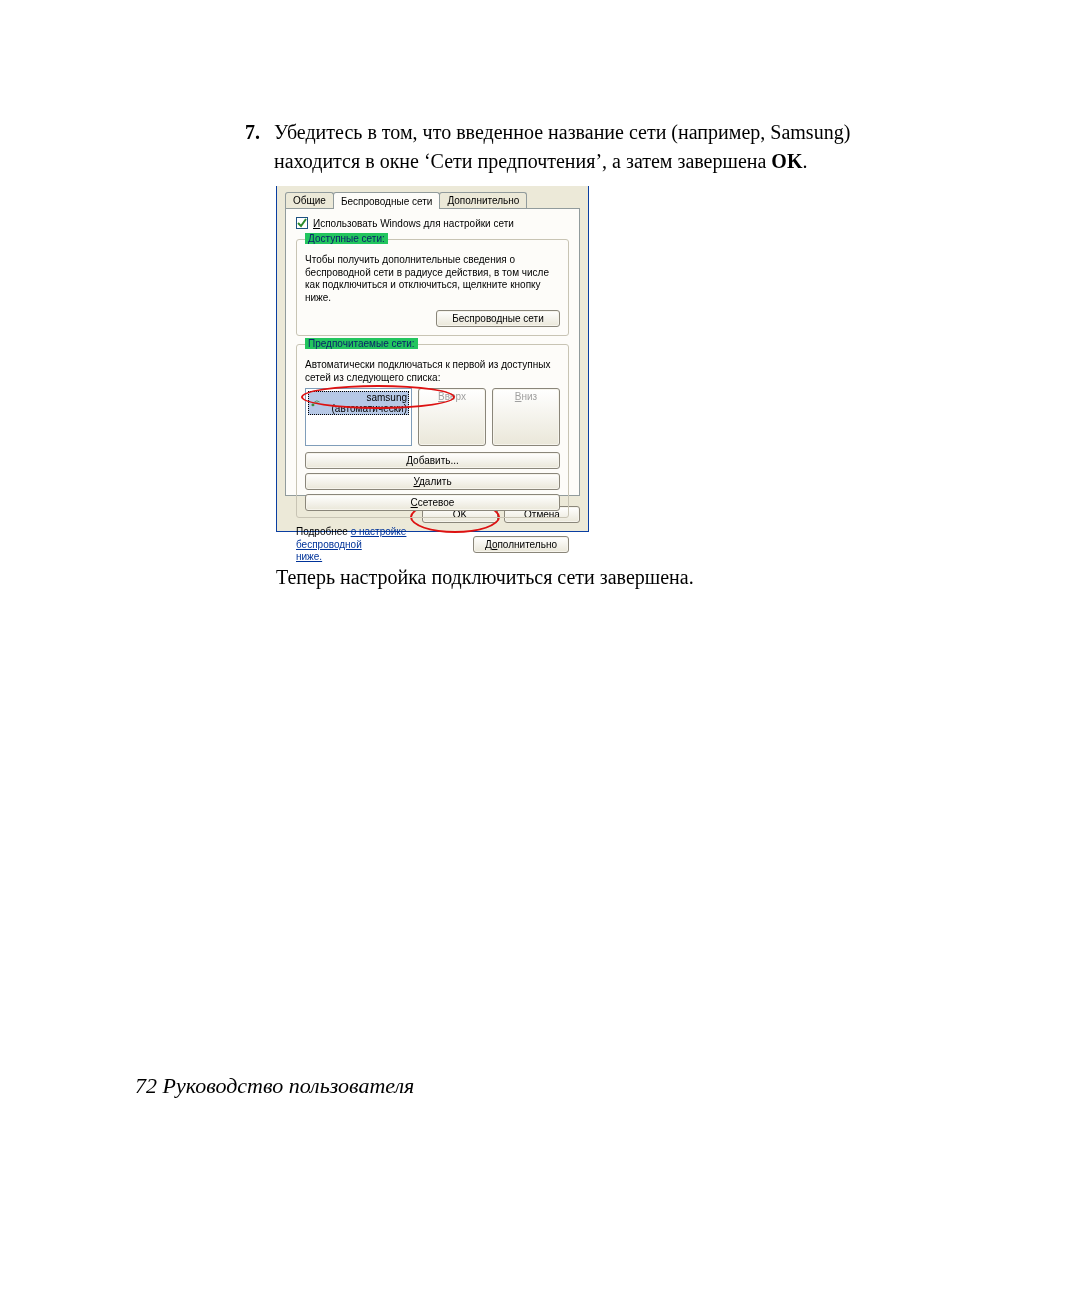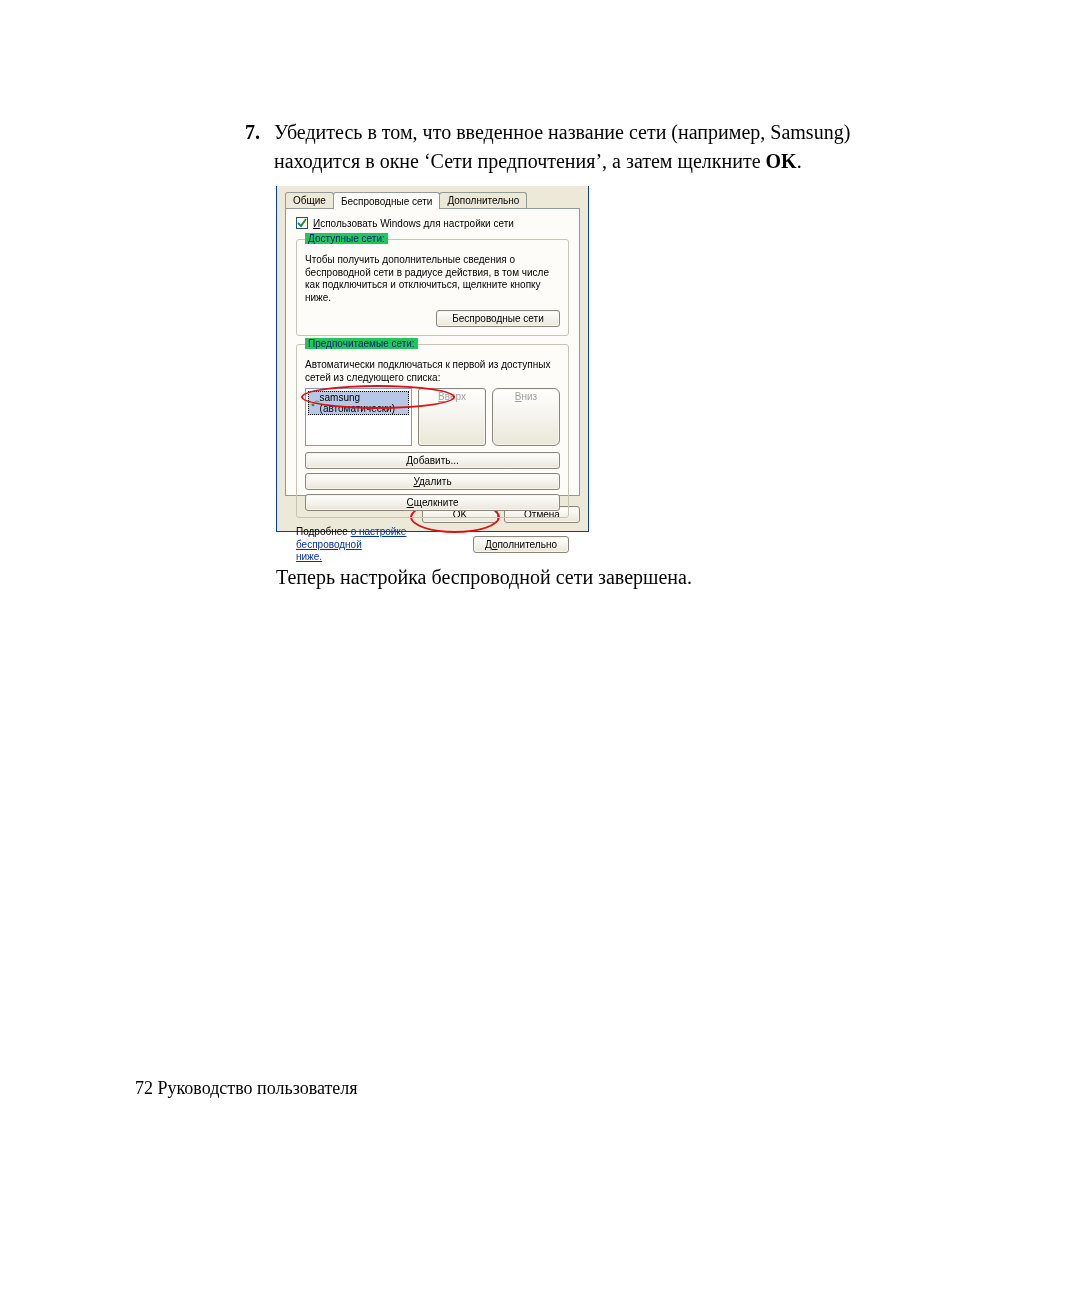--- a/index.html
+++ b/index.html
@@ -155,20 +155,21 @@
     background: #fff;
     border: 1px solid #7f9db9;
     box-sizing: border-box;
     padding: 2px;
   }
   .li-row {
     display: flex; align-items: center; 
     padding: 1px 2px;
     background: #b6c8e6;
     position: relative;
+    text-align: right;
   }
   .li-row .dotted {
     position: absolute; inset: 0;
     border: 1px dotted #000;
     pointer-events: none;
   }
   .net-icon {
     width: 13px; height: 11px;
     display: inline-flex; align-items: center; justify-content: center;
   }
@@ -202,32 +203,33 @@
     left: 276px;
     width: 610px;
     font-size: 20px;
     line-height: 1.4;
   }
 
   .footer {
     position: absolute;
     left: 135px;
     bottom: 210px;
-    font-size: 18px;
+    font-style: italic;
+    font-size: 22px;
   }
 </style>
 </head>
 <body>
 
 <div class="page">
 
   <div class="instruction">
     <span class="num">7.</span>
     <span>
-      <span>Убедитесь в том, что введенное название сети (например, Samsung) находится в окне ‘Сети предпочтения’, а затем щелкните </span><span class="ok-bold">OK</span><span>.</span>
+      <span>Убедитесь в том, что введенное название сети (например, Samsung) находится в окне ‘Сети предпочтения’, а затем завершена </span><span class="ok-bold">OK</span><span>.</span>
     </span>
   </div>
 
   <div class="dialog">
 
     <div class="client">
       <div class="tabs">
         <div class="tab inactive">Общие</div>
         <div class="tab active">Беспроводные сети</div>
         <div class="tab inactive">Дополнительно</div>
@@ -266,30 +268,30 @@
                       <path d="M6 6 Q9 4 12 6" stroke="#3a8d3a" stroke-width="1" fill="none"></path>
                       <path d="M6 4 Q9 1 13 4" stroke="#3a8d3a" stroke-width="1" fill="none"></path>
                     </svg>
                 </span>
                 <span>samsung (автоматически)</span>
               </div>
             </div>
 
             <div style="display:flex; gap:6px;">
               <div class="xpbtn disabled" style="min-width:54px;"><span class="u">В</span><span>верх</span></div>
-              <div class="xpbtn disabled" style="min-width:54px;border-radius:6px;"><span class="u">В</span><span>низ</span></div>
+              <div class="xpbtn disabled" style="min-width:54px;"><span class="u">В</span><span>низ</span></div>
             </div>
 
             <span class="ellipse" style="left:-4px; top:-3px; width:150px; height:20px;"></span>
           </div>
 
           <div class="btnrow">
             <div class="xpbtn"><span class="u">Д</span><span>обавить...</span></div>
             <div class="xpbtn"><span class="u">У</span><span>далить</span></div>
-            <div class="xpbtn"><span class="u">С</span><span>щелкните</span></div>
+            <div class="xpbtn"><span class="u">С</span><span>сетевое</span></div>
           </div>
         </div>
 
         <div class="linkarea">
           <div class="linktext">
             <span>Подробнее </span><span class="a">о настройке беспроводной</span><br>
             <span class="a">ниже.</span>
           </div>
           <div class="xpbtn" style="min-width:82px; flex:0 0 auto;">
             <span>Д</span><span class="u">о</span><span>полнительно</span>
@@ -301,16 +303,16 @@
       <div class="bottom-btns">
         <div style="position:relative;">
           <div class="xpbtn">OK</div>
           <span class="ellipse" style="left:-12px; top:-5px; width:86px; height:28px;"></span>
         </div>
         <div class="xpbtn">Отмена</div>
       </div>
     </div>
   </div>
 
-  <div class="followup">Теперь настройка беспроводной сети завершена.</div>
+  <div class="followup">Теперь настройка подключиться сети завершена.</div>
 
   <div class="footer">72  Руководство пользователя</div>
 </div>
 
 </body></html>

